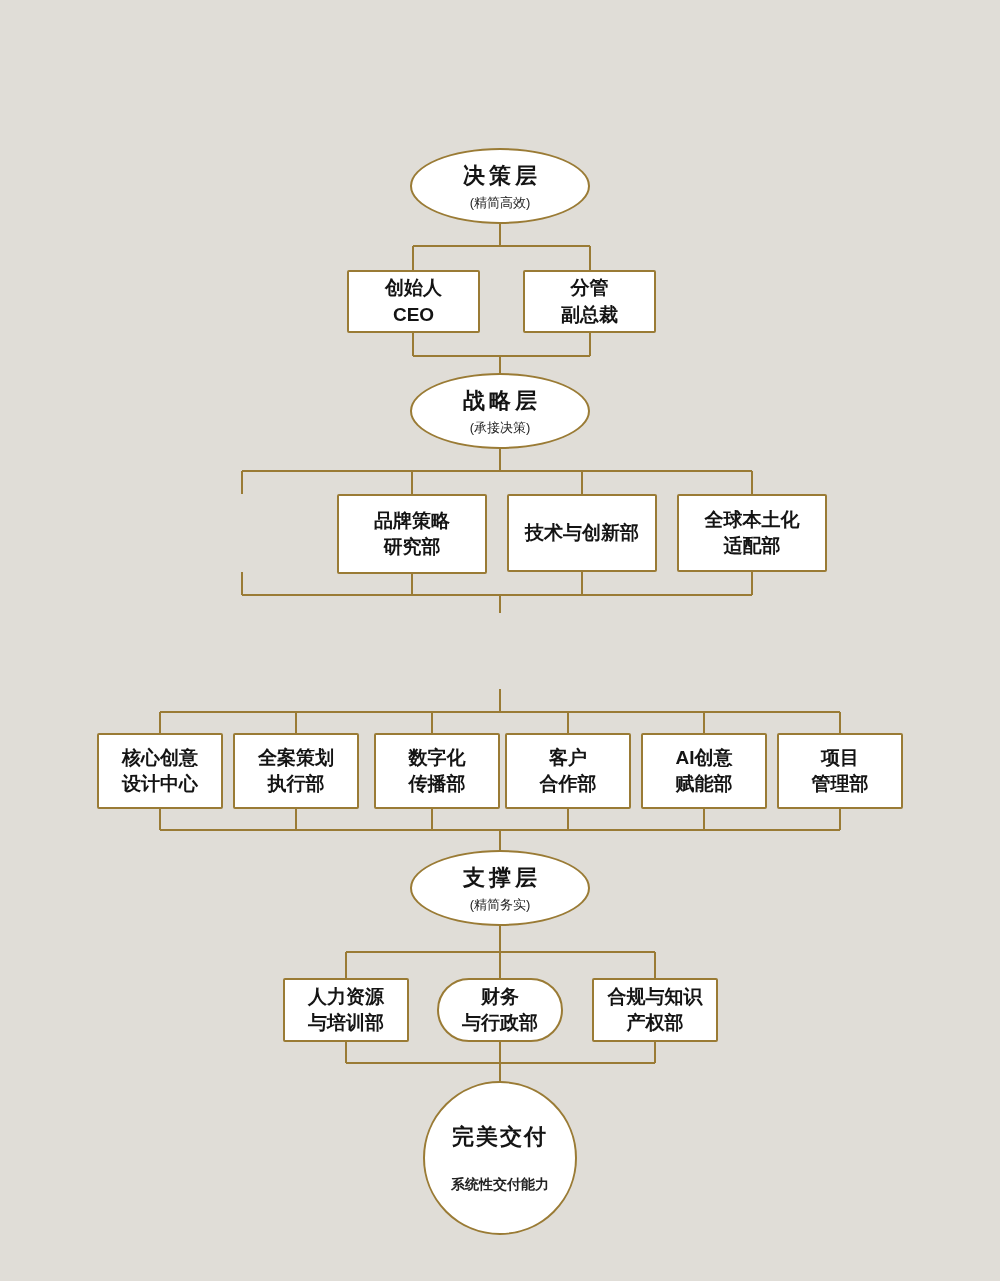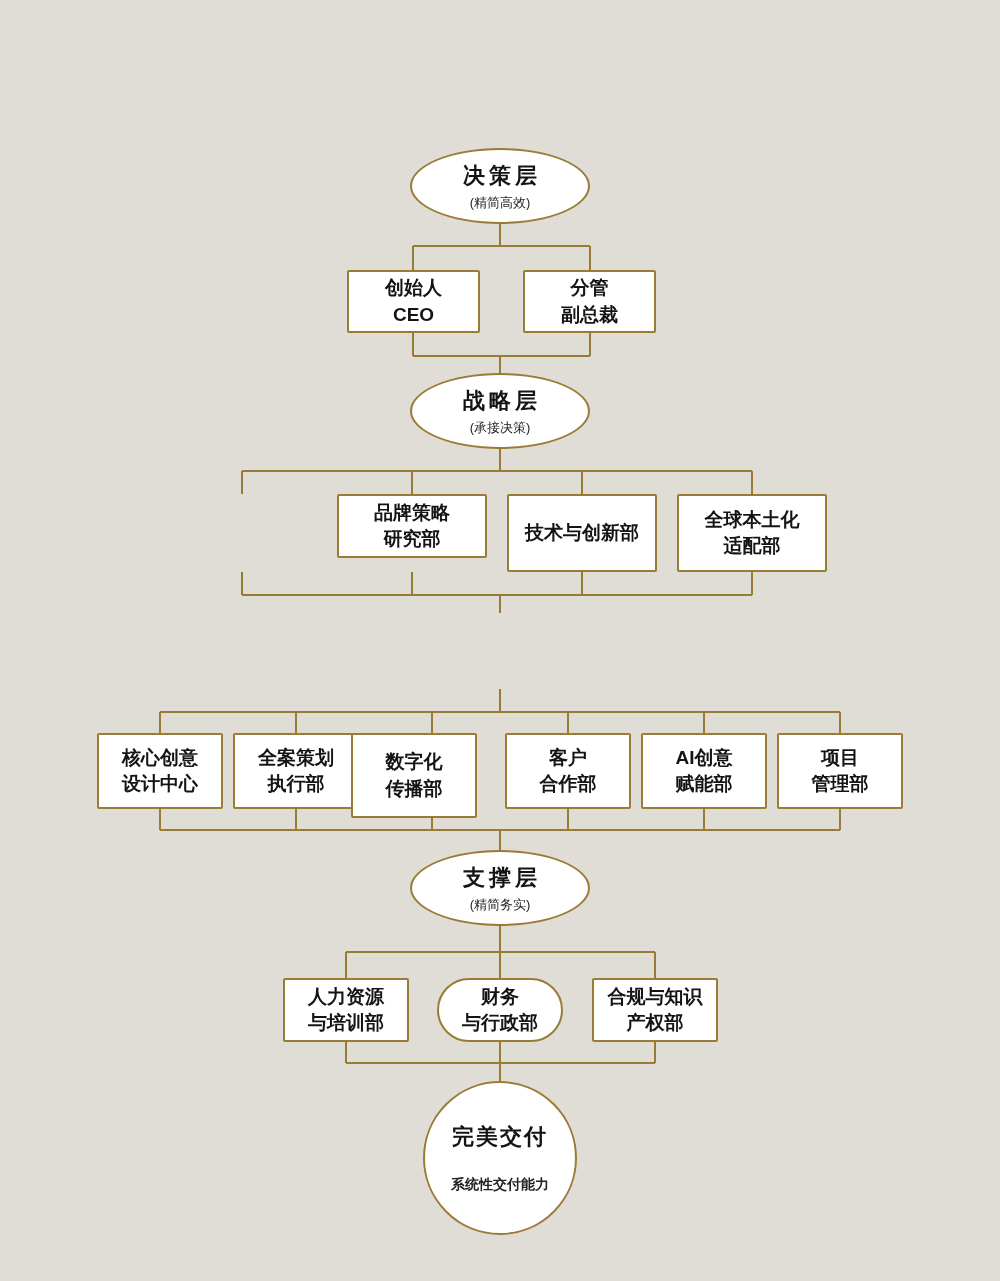--- a/index.html
+++ b/index.html
@@ -106,42 +106,42 @@
   <div class="box" style="left:523px; top:270px; width:133px; height:63px;">
     <div>分管</div>
     <div>副总裁</div>
   </div>
 
   <div class="oval" style="left:410px; top:373px; width:180px; height:76px;">
     <div class="lbl">战略层</div>
     <div class="note">(承接决策)</div>
   </div>
 
-  <div class="box" style="left:337px; top:494px; width:150px; height:64px;">
+  <div class="box" style="left:337px; top:494px; width:150px; height:80px;">
     <div>品牌策略</div>
     <div>研究部</div>
   </div>
   <div class="box" style="left:507px; top:494px; width:150px; height:78px;">
     <div>技术与创新部</div>
   </div>
   <div class="box" style="left:677px; top:494px; width:150px; height:78px;">
     <div>全球本土化</div>
     <div>适配部</div>
   </div>
 
 
   <div class="box" style="left:97px; top:733px; width:126px; height:76px;">
     <div>核心创意</div>
     <div>设计中心</div>
   </div>
   <div class="box" style="left:233px; top:733px; width:126px; height:76px;">
     <div>全案策划</div>
     <div>执行部</div>
   </div>
-  <div class="box" style="left:351px; top:733px; width:126px; height:85px;">
+  <div class="box" style="left:374px; top:733px; width:126px; height:76px;">
     <div>数字化</div>
     <div>传播部</div>
   </div>
   <div class="box" style="left:505px; top:733px; width:126px; height:76px;">
     <div>客户</div>
     <div>合作部</div>
   </div>
   <div class="box" style="left:641px; top:733px; width:126px; height:76px;">
     <div>AI创意</div>
     <div>赋能部</div>

